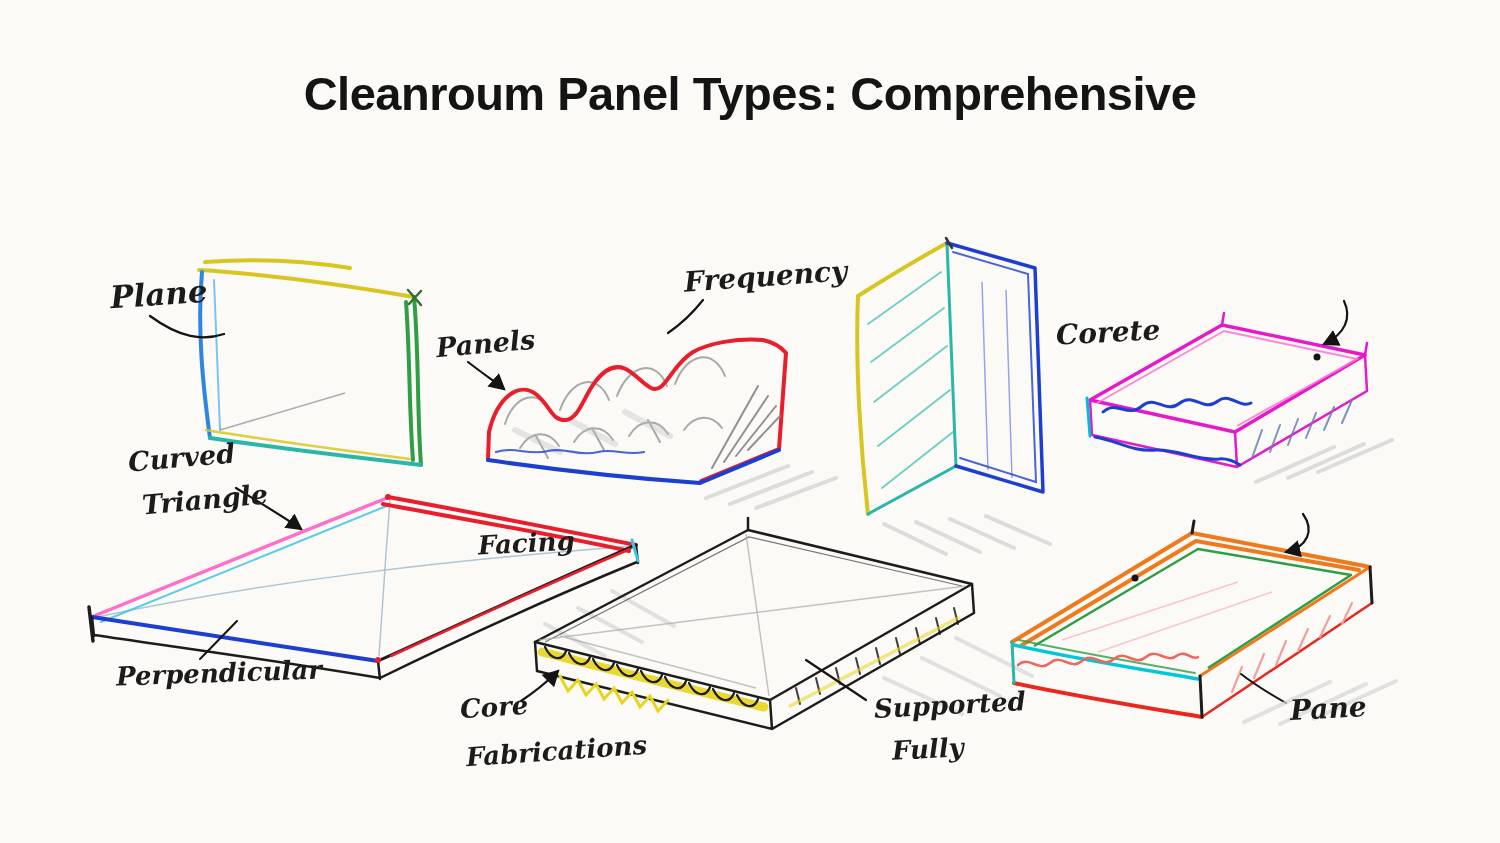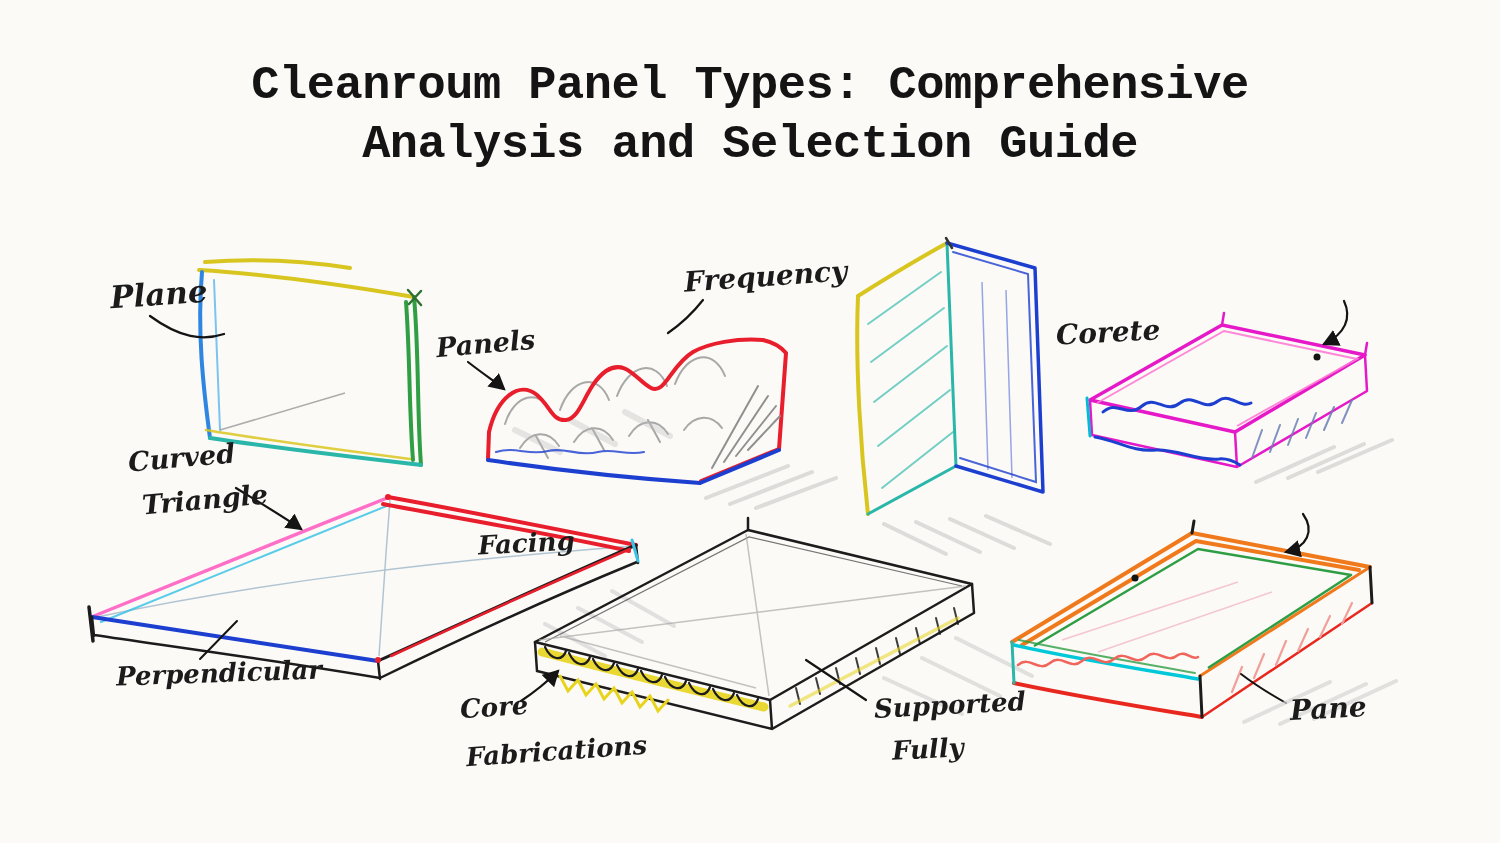--- a/index.html
+++ b/index.html
@@ -1,32 +1,31 @@
 <!DOCTYPE html>
 <html><head>
 <meta charset="utf-8">
 <style>
   html,body{margin:0;padding:0;background:#e8e8e8;}
   .canvas{position:relative;width:1500px;height:843px;background:#fbfaf7;overflow:hidden;
           font-family:"Liberation Sans",sans-serif;}
   .title{position:absolute;top:56px;left:0;width:100%;text-align:center;color:#141414;
          font-weight:800;font-size:47px;line-height:1.26;letter-spacing:-0.5px;}
-  .title div{margin:0;font-family:Liberation Mono, monospace;}
+  .title div{margin:8px;}
   svg.sketch{position:absolute;left:0;top:0;}
   .hw{position:absolute;font-family:"DejaVu Serif",serif;font-style:italic;font-weight:700;
       color:#1b1b1b;white-space:nowrap;}
 </style>
 </head>
 <body>
 
 <div class="canvas">
 
   <div class="title">
     <div>Cleanroum Panel Types: Comprehensive</div>
-    <div>Analysis and Selection Guide</div>
   </div>
 
   <svg class="sketch" width="1500" height="843" viewBox="0 0 1500 843">
     <defs>
       <marker id="ah" markerWidth="9" markerHeight="9" refX="6.5" refY="4" orient="auto">
         <path d="M0,0 L7.5,4 L0,8 Z" fill="#141414"></path>
       </marker>
     </defs>
 
     <g>

